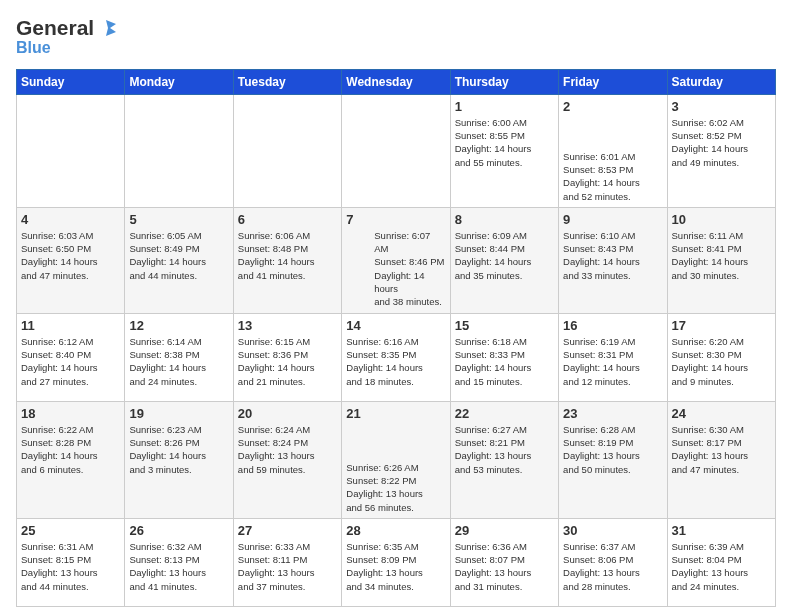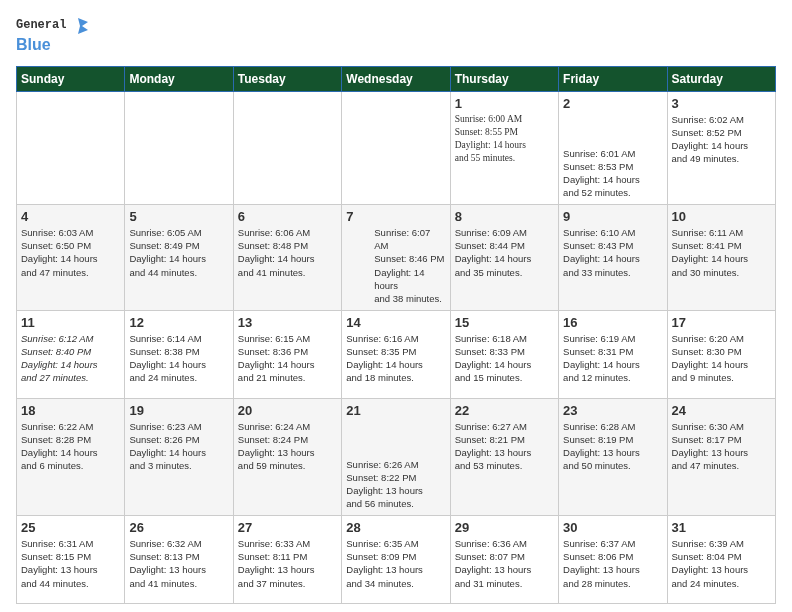--- a/index.html
+++ b/index.html
@@ -32,21 +32,21 @@
     .location {
       font-size: 15px;
       color: #555;
     }
     table {
       width: 100%;
       border-collapse: collapse;
       table-layout: fixed;
     }
     thead th {
-      background: #14532d;
+      background: #1d4ed8;
       color: #fff;
       font-size: 12px;
       font-weight: bold;
       padding: 5px 4px;
       text-align: left;
       border: 1px solid #2a6aaf;
     }
     tbody td {
       vertical-align: top;
       border: 1px solid #ccc;
@@ -75,21 +75,21 @@
       background: #fff !important;
     }
   </style>
 </head>
 <body>
 
 <div class="header">
   <div class="logo">
 <div style="line-height:1.1;">
   <div style="display:flex;align-items:center;gap:2px;">
-    <span style="font-size:12px;font-weight:bold;color:#333;font-family:Liberation Mono, monospace;">General</span>
+    <span style="font-size:21px;font-weight:bold;color:#333;">General</span>
     <svg width="20" height="20" viewBox="0 0 20 20">
       <polygon points="10,2 20,6 14,10 20,14 10,18 12,10" fill="#4a90d9"></polygon>
     </svg>
   </div>
   <span style="font-size:16px;font-weight:bold;color:#4a90d9;">Blue</span>
 </div>
 </div>
   <div class="title-block">
     <div class="month-year"></div>
     <div class="location"></div>
@@ -109,21 +109,21 @@
       </tr>
   </thead>
   <tbody id="calendar-body">
   <tr>
         <td class="empty-cell"></td>
         <td class="empty-cell"></td>
         <td class="empty-cell"></td>
         <td class="empty-cell"></td>
         <td>
           <span class="day-num">1</span>
-          <div class="cell-info" style="white-space: pre-line; font-family: Liberation Serif, serif;">Sunrise: 6:00 AM
+          <div class="cell-info" style="white-space: pre-line;">Sunrise: 6:00 AM
 Sunset: 8:55 PM
 Daylight: 14 hours
 and 55 minutes.</div>
         </td>
         <td>
           <span class="day-num">2</span>
           <div class="cell-info" style="white-space: pre-line; margin-top: 36px;">Sunrise: 6:01 AM
 Sunset: 8:53 PM
 Daylight: 14 hours
 and 52 minutes.</div>
@@ -183,21 +183,21 @@
           <span class="day-num">10</span>
           <div class="cell-info" style="white-space: pre-line;">Sunrise: 6:11 AM
 Sunset: 8:41 PM
 Daylight: 14 hours
 and 30 minutes.</div>
         </td>
       </tr>
       <tr>
         <td>
           <span class="day-num">11</span>
-          <div class="cell-info" style="white-space: pre-line; font-style: italic;">Sunrise: 6:12 AM
+          <div class="cell-info" style="white-space: pre-line;">Sunrise: 6:12 AM
 Sunset: 8:40 PM
 Daylight: 14 hours
 and 27 minutes.</div>
         </td>
         <td>
           <span class="day-num">12</span>
           <div class="cell-info" style="white-space: pre-line;">Sunrise: 6:14 AM
 Sunset: 8:38 PM
 Daylight: 14 hours
 and 24 minutes.</div>

